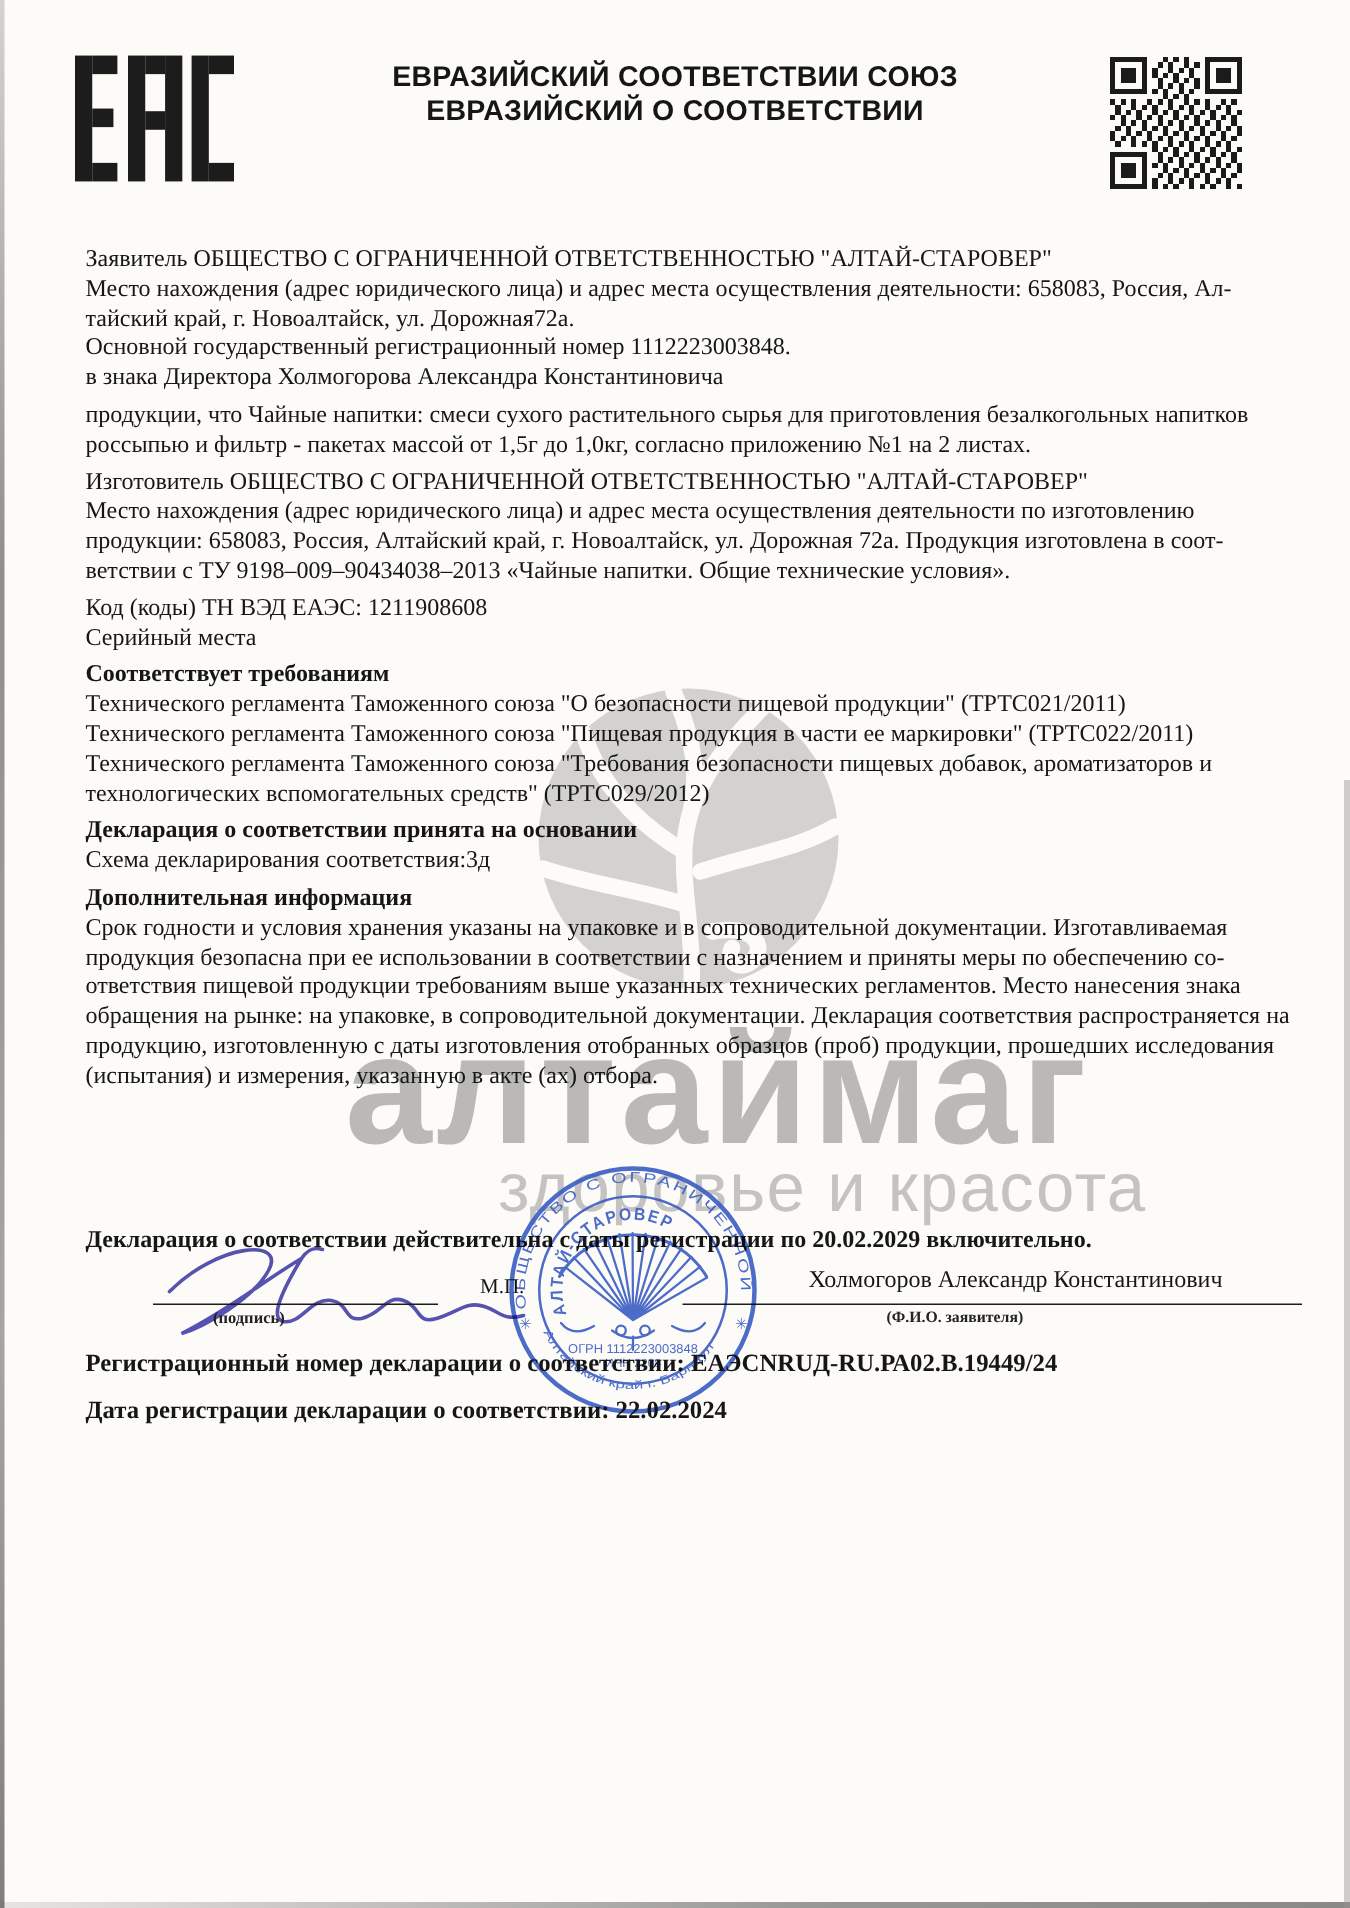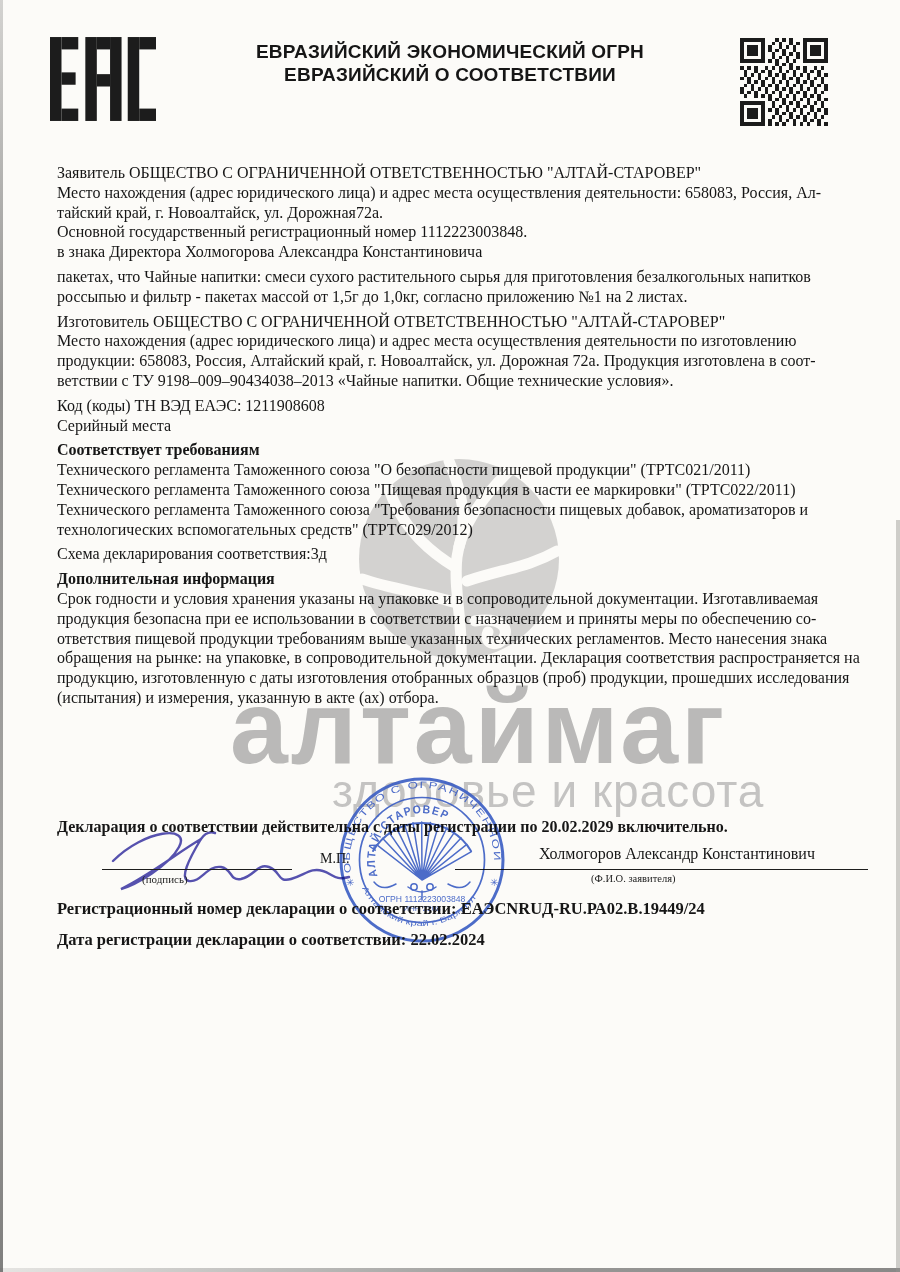--- a/index.html
+++ b/index.html
@@ -33,21 +33,21 @@
   .wm-tagline{left:332px;top:764px;font-family:"Liberation Sans", sans-serif;
     font-size:46px;letter-spacing:1px;color:rgba(150,150,150,.55);z-index:0;}
   .main-text,.sig-area,.reg-area{z-index:2;}
 
   
   .sig-area{position:absolute;left:57px;top:818px;width:812px;font-size:16px;}
   .validity{font-weight:bold;margin:0;}
   .line{position:absolute;height:0;border-top:1.6px solid #1d1d1d;}
   .line-sign{left:45px;top:51px;width:190px;}
   .line-fio{left:398px;top:51px;width:413px;}
-  .cap{position:absolute;font-size:11px;color:#222;}
+  .cap{position:absolute;font-size:11px;color:#222;font-weight:bold;}
   .cap-sign{left:85px;top:55px;}
   .cap-fio{left:534px;top:55px;font-size:10.5px;}
   .fio-name{position:absolute;left:448px;top:27px;width:320px;text-align:center;padding-left:12px;}
   .mp{position:absolute;left:263px;top:33px;font-size:14px;}
   .signature-svg{position:absolute;left:48px;top:5px;mix-blend-mode:multiply;}
   .stamp-svg{position:absolute;left:275px;top:-48px;mix-blend-mode:multiply;opacity:.92;}
 
   .reg-area{position:absolute;left:57px;top:899px;width:812px;font-size:16.5px;font-weight:bold;}
   .reg-line{margin:0 0 11px 0;}
 </style>
@@ -80,21 +80,21 @@
         <rect x="68" y="0" width="13" height="95"></rect>
       <rect x="53" y="0" width="15" height="14"></rect>
         <rect x="53" y="42" width="15" height="14"></rect>
       <rect x="88" y="0" width="13" height="95"></rect>
         <rect x="101" y="0" width="19" height="14"></rect>
       <rect x="101" y="81" width="19" height="14"></rect>
     </g>
   </svg>
 
   <div class="hdr-title">
-    <div>ЕВРАЗИЙСКИЙ ЭКОНОМИЧЕСКИЙ ОГРН</div>
+    <div>ЕВРАЗИЙСКИЙ СООТВЕТСТВИИ СОЮЗ</div>
     <div>ЕВРАЗИЙСКИЙ О СООТВЕТСТВИИ</div>
   </div>
 
   <svg class="qr" viewBox="0 0 25 25" style="shape-rendering:crispEdges" fill="#1b1b1b">
       <g>
         <rect x="10" y="0" width="1" height="1"></rect>
         <rect x="12" y="0" width="1" height="1"></rect>
         <rect x="14" y="0" width="1" height="1"></rect>
         <rect x="9" y="1" width="1" height="1"></rect>
         <rect x="11" y="1" width="1" height="1"></rect>
@@ -288,37 +288,38 @@
     </svg>
 
   <div class="main-text">
       <div class="section">
         <p class="para"><b>Заявитель </b>ОБЩЕСТВО С ОГРАНИЧЕННОЙ ОТВЕТСТВЕННОСТЬЮ "АЛТАЙ-СТАРОВЕР"</p>
         <p class="para">Место нахождения (адрес юридического лица) и адрес места осуществления деятельности: 658083, Россия, Ал­тайский край, г. Новоалтайск, ул. Дорожная72а.</p>
         <p class="para">Основной государственный регистрационный номер 1112223003848.</p>
         <p class="para"><b>в знака </b>Директора Холмогорова Александра Константиновича</p>
       </div>
       <div class="section">
-        <p class="para"><b>пакетах, что </b>Чайные напитки: смеси сухого растительного сырья для приготовления безалкогольных напитков россыпью и фильтр - пакетах массой от 1,5г до 1,0кг, согласно приложению №1 на 2 листах.</p>
+        <p class="para"><b>продукции, что </b>Чайные напитки: смеси сухого растительного сырья для приготовления безалкогольных напитков россыпью и фильтр - пакетах массой от 1,5г до 1,0кг, согласно приложению №1 на 2 листах.</p>
       </div>
       <div class="section">
         <p class="para">Изготовитель ОБЩЕСТВО С ОГРАНИЧЕННОЙ ОТВЕТСТВЕННОСТЬЮ "АЛТАЙ-СТАРОВЕР"</p>
         <p class="para">Место нахождения (адрес юридического лица) и адрес места осуществления деятельности по изготовлению продукции: 658083, Россия, Алтайский край, г. Новоалтайск, ул. Дорожная 72а. Продукция изготовлена в соот­ветствии с ТУ 9198–009–90434038–2013 «Чайные напитки. Общие технические условия».</p>
       </div>
       <div class="section">
         <p class="para">Код (коды) ТН ВЭД ЕАЭС: 1211908608</p>
         <p class="para">Серийный места</p>
       </div>
       <div class="section">
         <p class="para heading">Соответствует требованиям</p>
         <p class="para">Технического регламента Таможенного союза "О безопасности пищевой продукции" (ТРТС021/2011)</p>
         <p class="para">Технического регламента Таможенного союза "Пищевая продукция в части ее маркировки" (ТРТС022/2011)</p>
         <p class="para">Технического регламента Таможенного союза "Требования безопасности пищевых добавок, ароматизаторов и технологических вспомогательных средств" (ТРТС029/2012)</p>
       </div>
       <div class="section">
+        <p class="para heading">Декларация о соответствии принята на основании</p>
         <p class="para">Схема декларирования соответствия:3д</p>
       </div>
       <div class="section">
         <p class="para heading">Дополнительная информация</p>
         <p class="para">Срок годности и условия хранения указаны на упаковке и в сопроводительной документации. Изготавливаемая продукция безопасна при ее использовании в соответствии с назначением и приняты меры по обеспечению со­ответствия пищевой продукции требованиям выше указанных технических регламентов. Место нанесения знака обращения на рынке: на упаковке, в сопроводительной документации. Декларация соответствия распространя­ется на продукцию, изготовленную с даты изготовления отобранных образцов (проб) продукции, прошедших исследования (испытания) и измерения, указанную в акте (ах) отбора.</p>
       </div>
     </div>
 
   <div class="sig-area">
     <p class="validity">Декларация о соответствии действительна с даты регистрации по 20.02.2029 включительно.</p>

